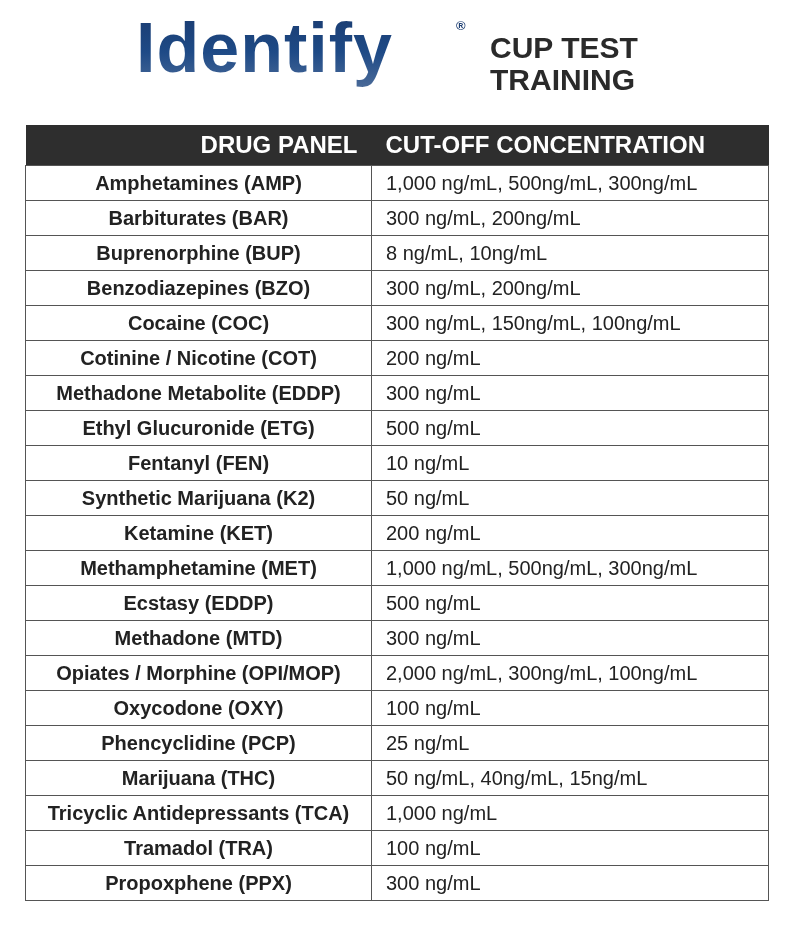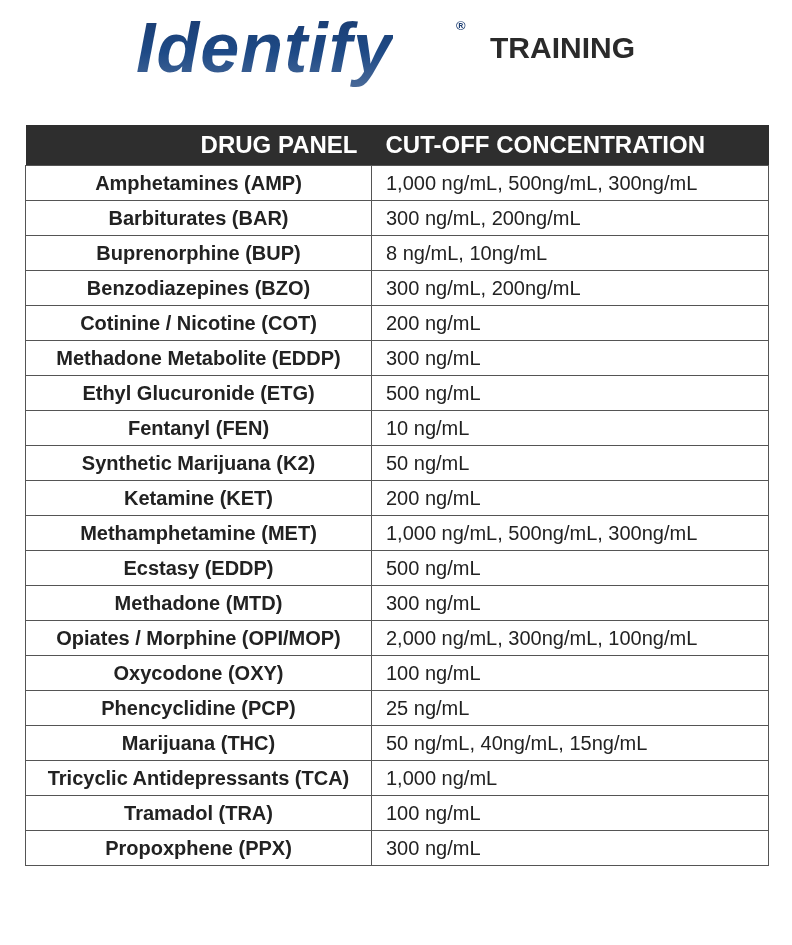--- a/index.html
+++ b/index.html
@@ -1,38 +1,39 @@
 <!DOCTYPE html>
 <html><head>
 <meta charset="utf-8">
 <style>
   html,body{margin:0;padding:0;background:#fff;}
   body{width:792px;height:945px;position:relative;overflow:hidden;font-family:"Liberation Sans",sans-serif;}
   .logo{position:absolute;left:136px;top:8px;width:340px;height:100px;}
-  .logo-main{position:absolute;left:0;top:0;font-family:"Liberation Sans",sans-serif;font-weight:bold;font-style:italic;font-size:70px;letter-spacing:1px;
+  .logo-main{position:absolute;left:0;top:0;font-family:"Liberation Sans",sans-serif;font-weight:bold;font-size:70px;letter-spacing:1px;
     background:linear-gradient(#1a3a6e,#1e4a86 55%,#4a6a98);-webkit-background-clip:text;background-clip:text;color:transparent;line-height:80px;text-align:center;}
   .logo-reg{position:absolute;left:320px;top:10px;font-size:13px;color:#1e3f73;font-weight:bold;}
   .logo-sub{position:absolute;left:136px;top:66px;font-weight:bold;font-style:italic;font-size:30px;color:#12bfae;line-height:34px;}
   .title{position:absolute;left:490px;top:32px;font-weight:bold;font-size:30px;line-height:32px;color:#2a2a2a;}
   table{position:absolute;left:25px;top:125px;width:744px;border-collapse:collapse;}
   th{background:#2e2e2e;color:#fff;font-weight:bold;font-size:24px;height:40px;padding:0 14px;}
   th.c1{text-align:right;width:318px;}
   th.c2{text-align:left;}
   td{border:1.5px solid #555;height:34px;padding:0 14px;font-size:20px;color:#222;}
   td.c1{text-align:center;font-weight:bold;}
   td.c2{text-align:left;}
 </style>
 </head>
 <body>
 
 <div class="logo">
   <div class="logo-main">Identify</div>
   <div class="logo-reg">®</div>
 </div>
 <div class="title">
+  <div>CUP TEST</div>
   <div>TRAINING</div>
 </div>
 
 <table>
   <thead>
     <tr>
       <th class="c1">DRUG PANEL</th>
       <th class="c2">CUT-OFF CONCENTRATION</th>
     </tr>
   </thead>
@@ -45,20 +46,24 @@
         <td class="c1">Barbiturates (BAR)</td>
         <td class="c2">300 ng/mL, 200ng/mL</td>
       </tr>
       <tr>
         <td class="c1">Buprenorphine (BUP)</td>
         <td class="c2">8 ng/mL, 10ng/mL</td>
       </tr>
       <tr>
         <td class="c1">Benzodiazepines (BZO)</td>
         <td class="c2">300 ng/mL, 200ng/mL</td>
+      </tr>
+      <tr>
+        <td class="c1">Cocaine (COC)</td>
+        <td class="c2">300 ng/mL, 150ng/mL, 100ng/mL</td>
       </tr>
       <tr>
         <td class="c1">Cotinine / Nicotine (COT)</td>
         <td class="c2">200 ng/mL</td>
       </tr>
       <tr>
         <td class="c1">Methadone Metabolite (EDDP)</td>
         <td class="c2">300 ng/mL</td>
       </tr>
       <tr>

